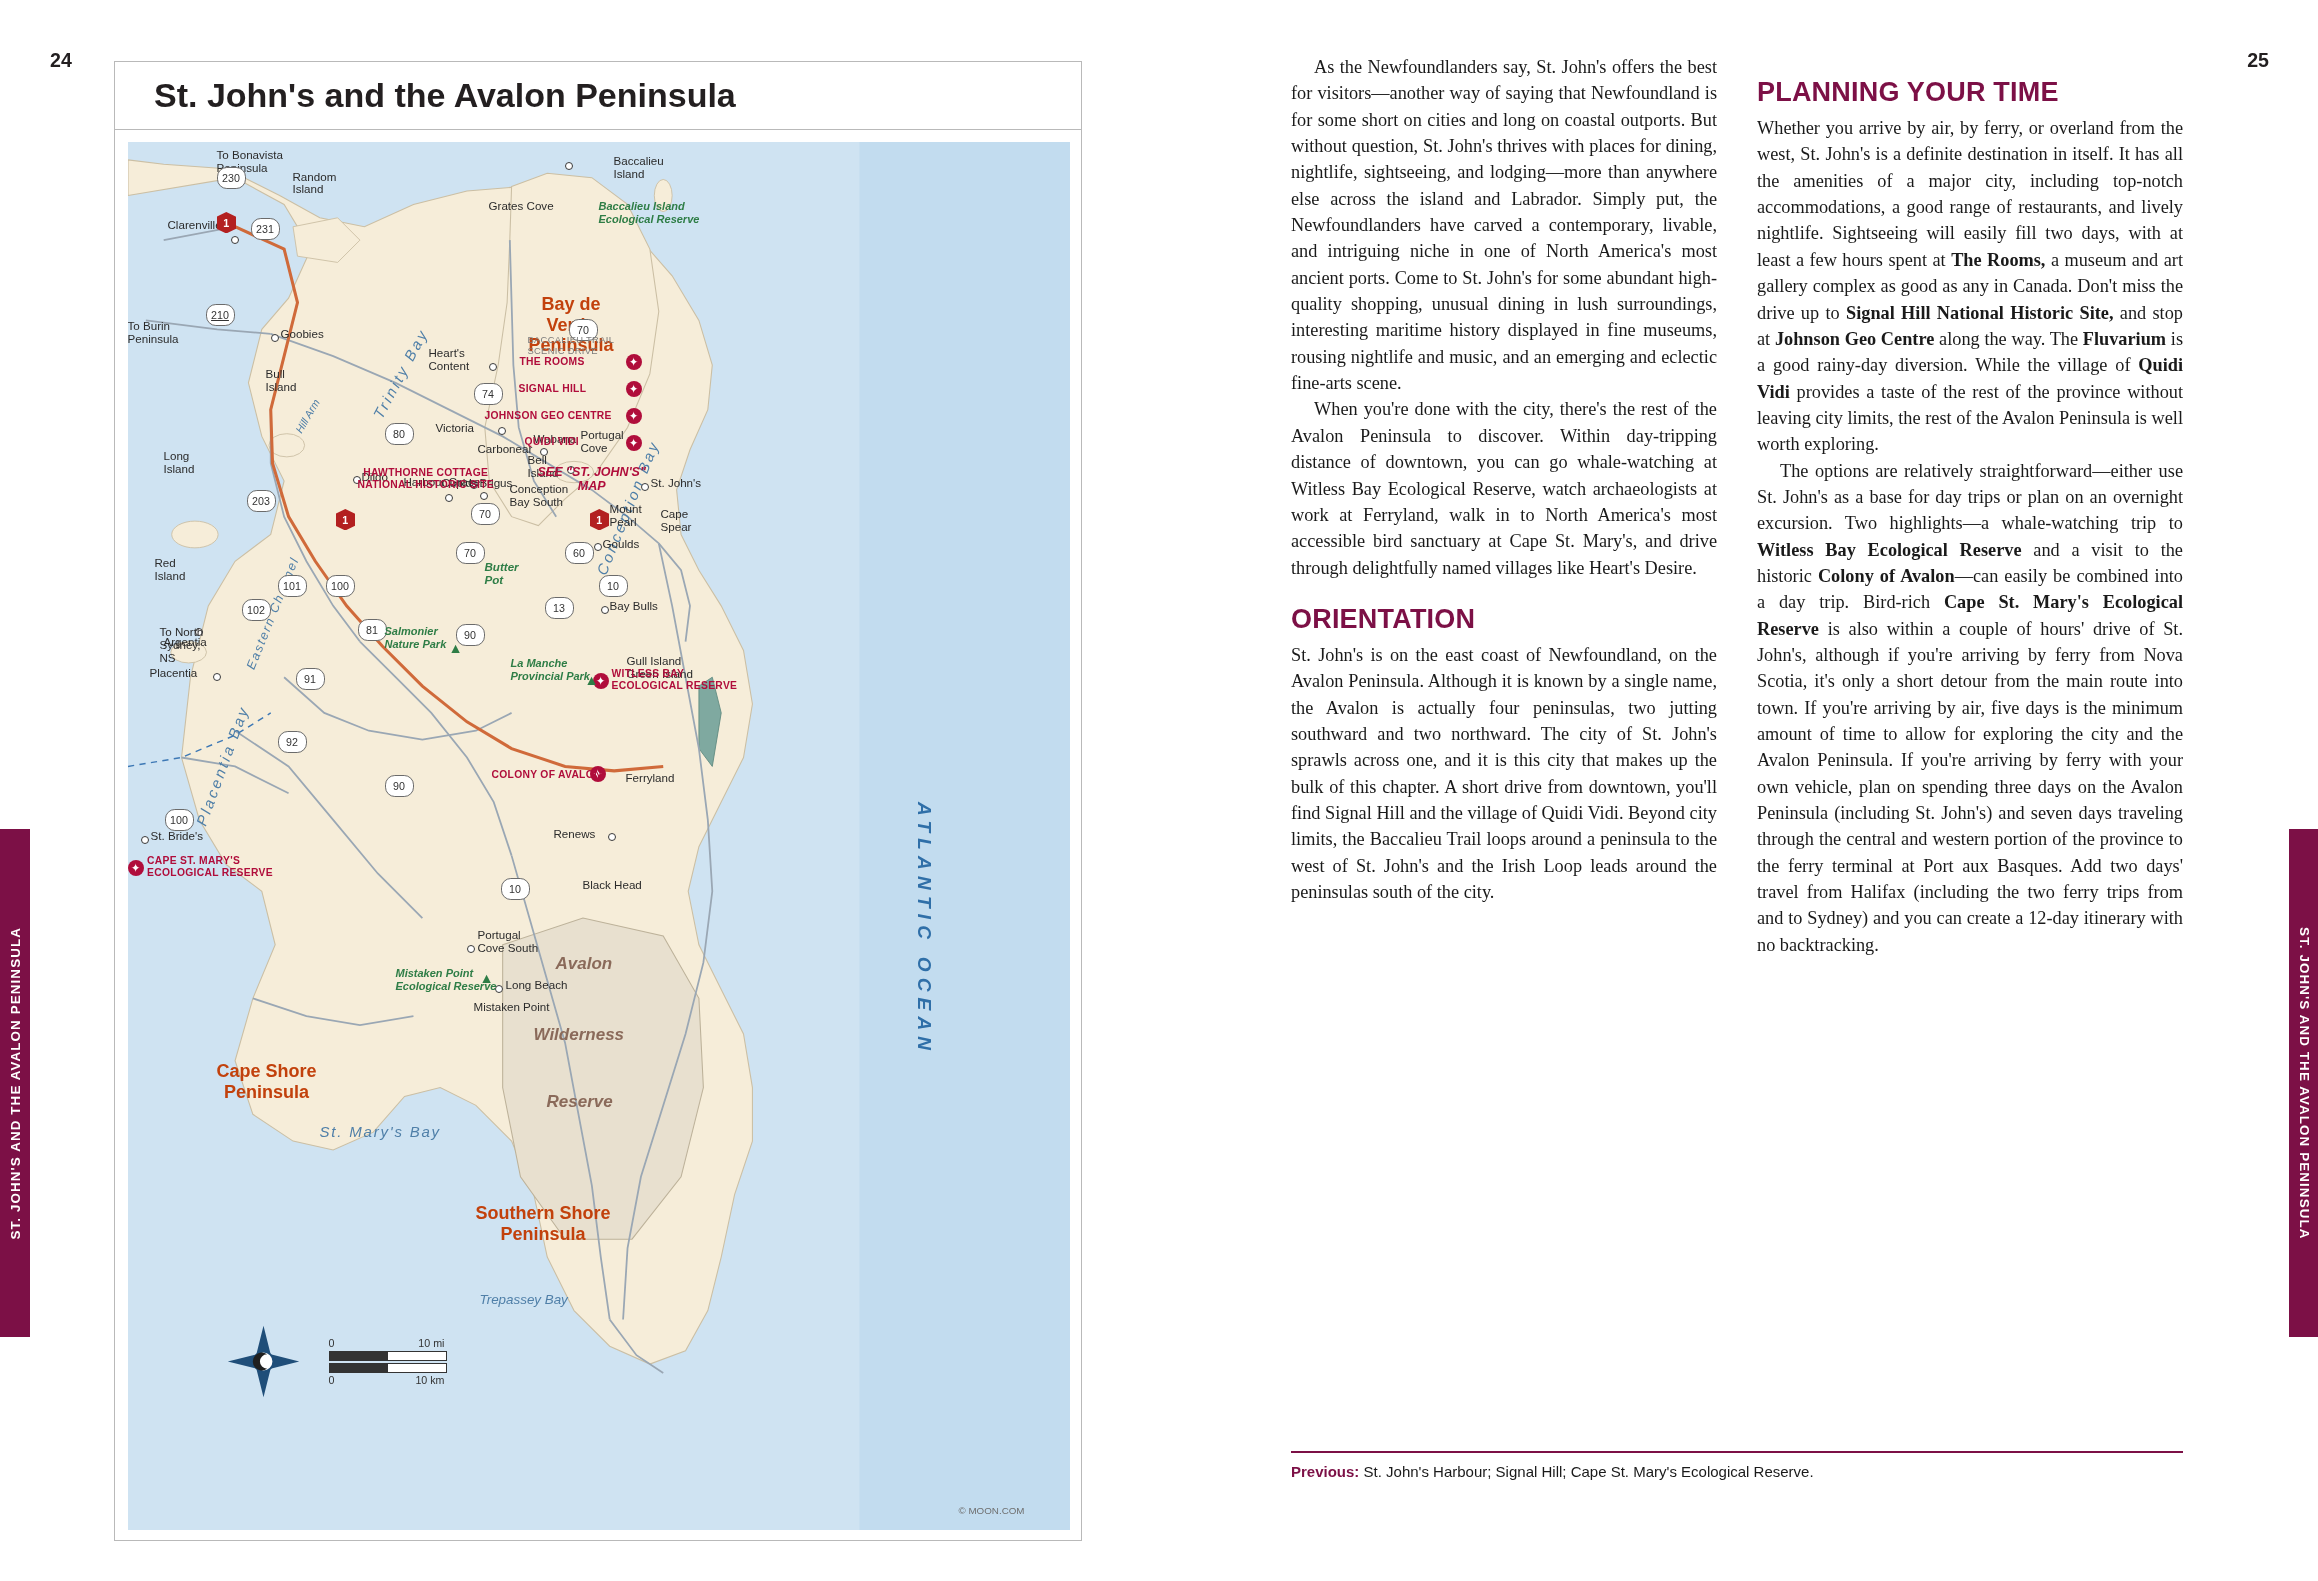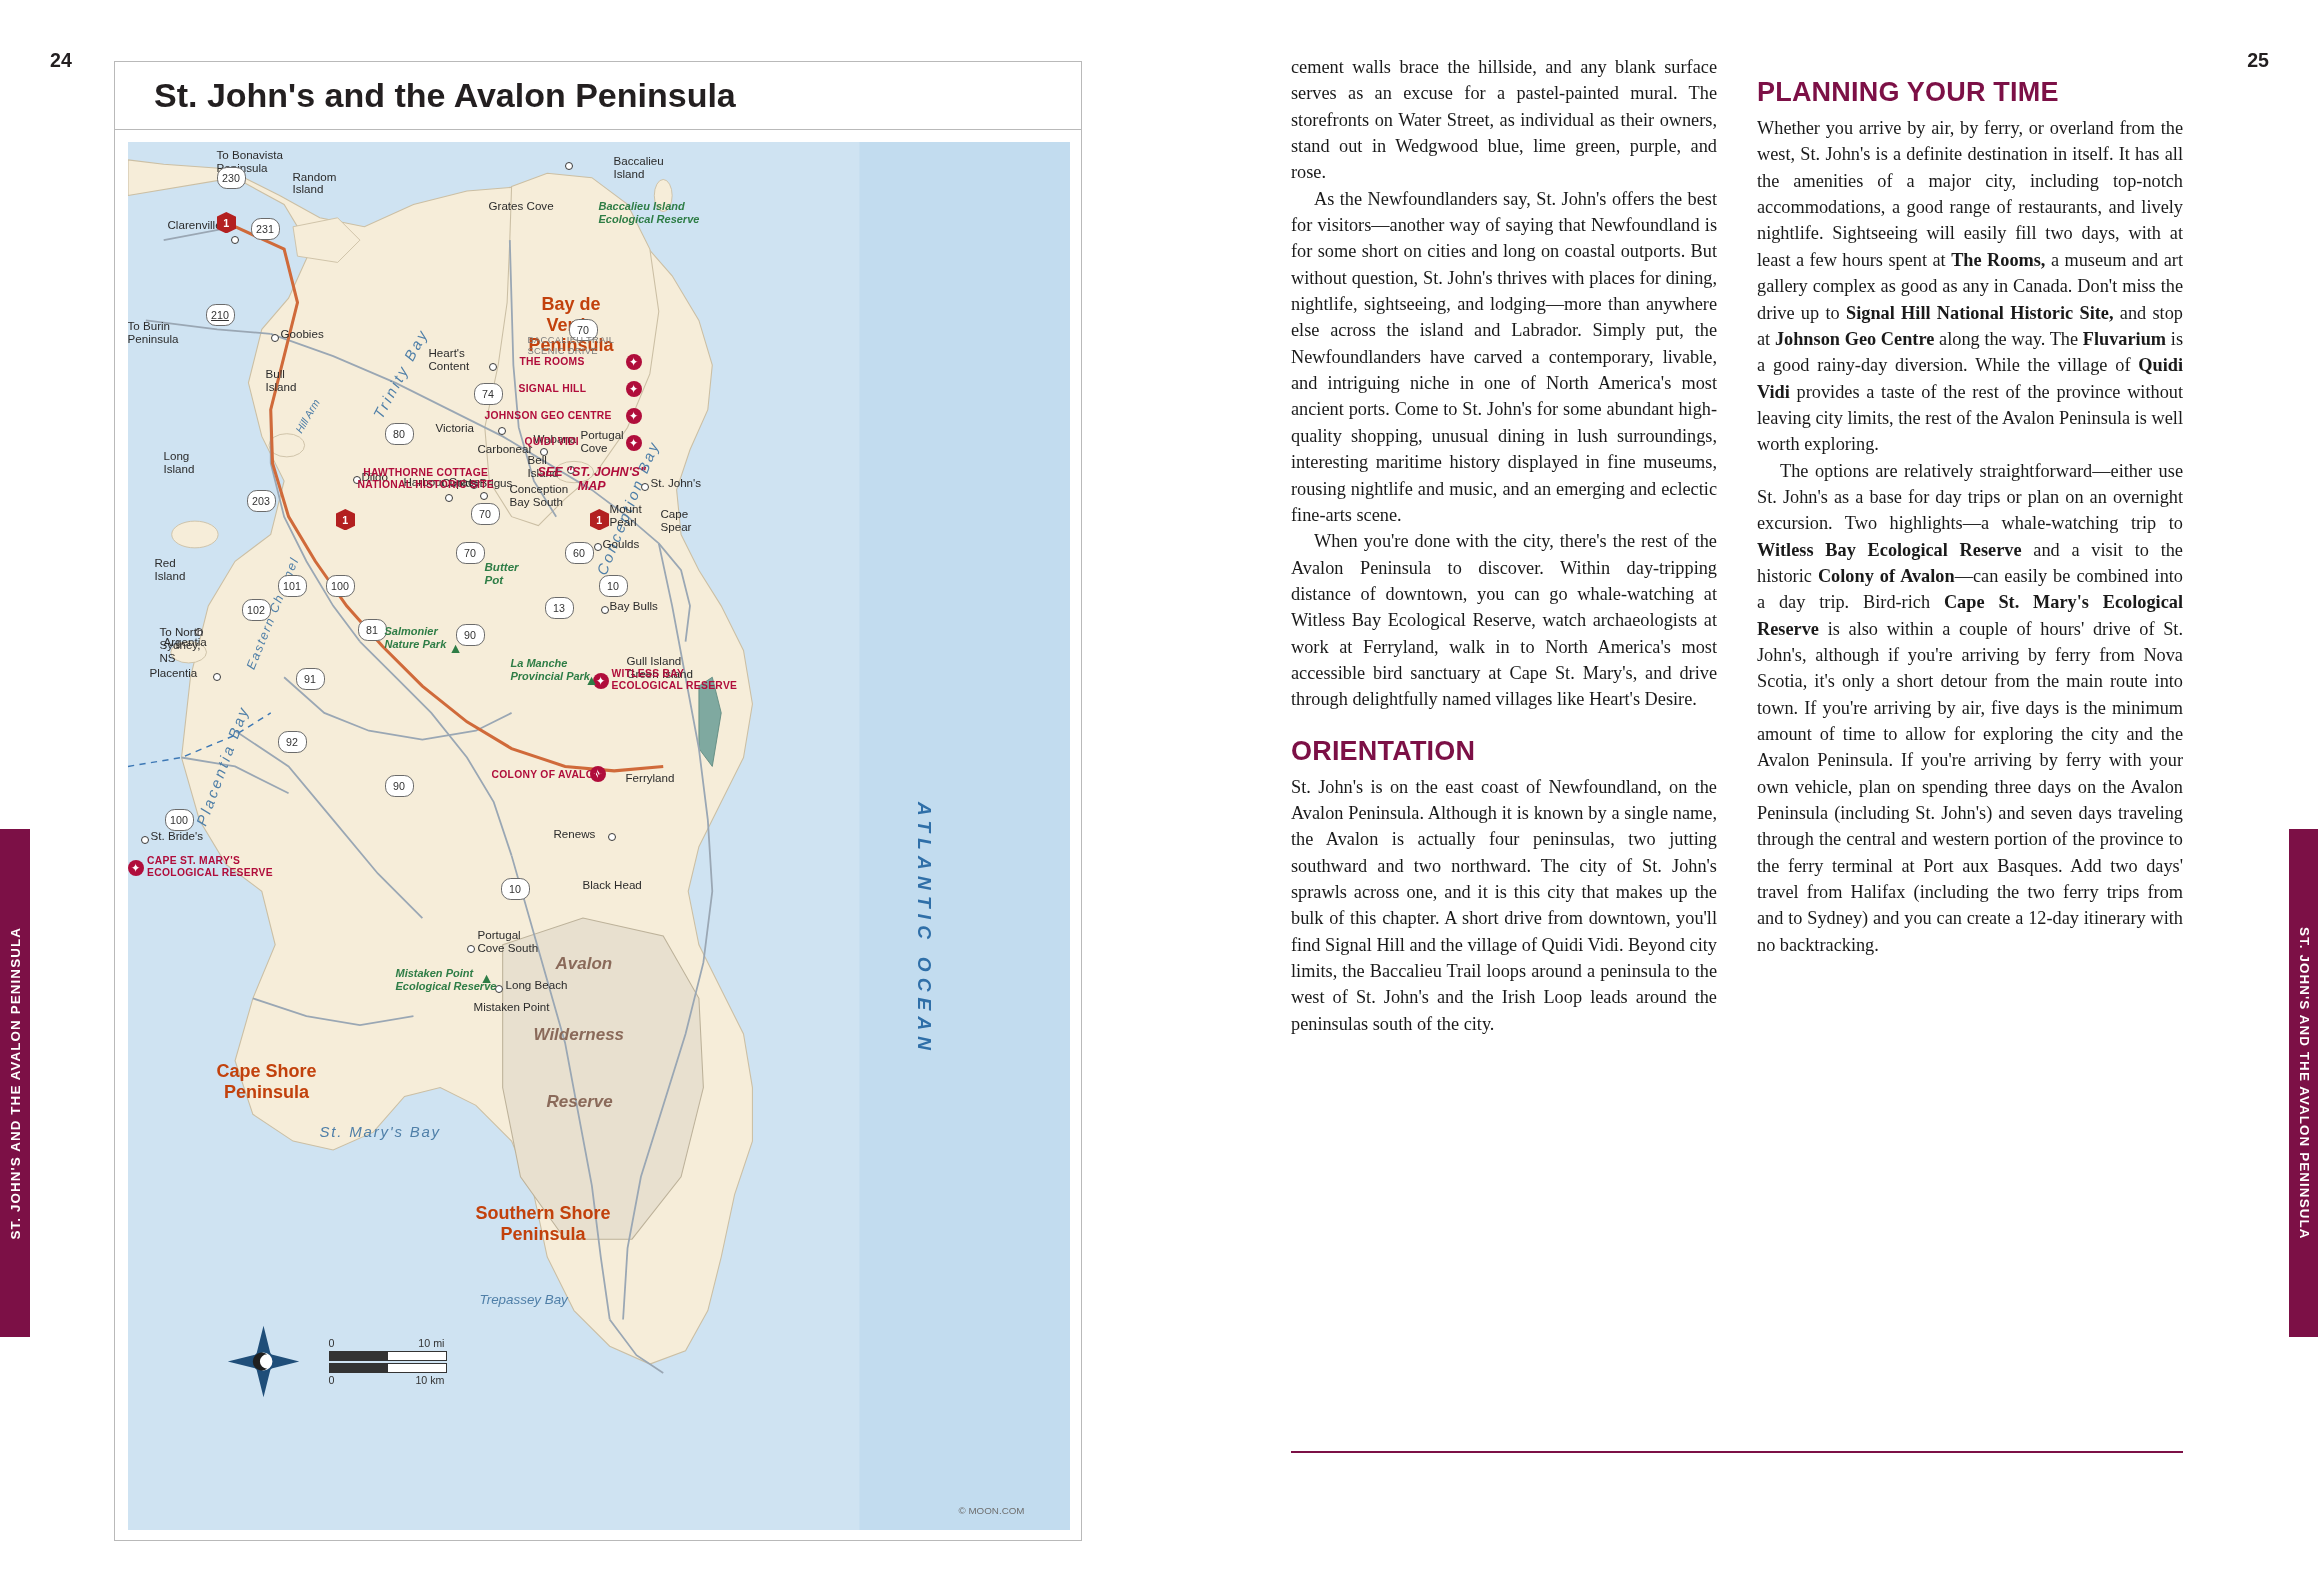--- a/index.html
+++ b/index.html
@@ -458,28 +458,30 @@
       </div>
     </div>
 
     <div class="mlabel credit" style="left:831px;top:1363px;">© MOON.COM</div>
   </div>
 </div>
 
 <div class="text-page">
 
   <div class="col c1">
-    <p>cement walls brace the hillside, and any blank surface serves as an excuse for a pastel-painted mural. The storefronts on Water Street, as individual as their owners, stand out in Wedgwood blue, lime green, purple, and rose.</p>
     <p class="ind">As the Newfoundlanders say, St. John's offers the best for visitors—another way of saying that Newfoundland is for some short on cities and long on coastal outports. But without question, St. John's thrives with places for dining, nightlife, sightseeing, and lodging—more than anywhere else across the island and Labrador. Simply put, the Newfoundlanders have carved a contemporary, livable, and intriguing niche in one of North America's most ancient ports. Come to St. John's for some abundant high-quality shopping, unusual dining in lush surroundings, interesting maritime history displayed in fine museums, rousing nightlife and music, and an emerging and eclectic fine-arts scene.</p>
     <p class="ind">When you're done with the city, there's the rest of the Avalon Peninsula to discover. Within day-tripping distance of downtown, you can go whale-watching at Witless Bay Ecological Reserve, watch archaeologists at work at Ferryland, walk in to North America's most accessible bird sanctuary at Cape St. Mary's, and drive through delightfully named villages like Heart's Desire.</p>
     <h2 class="sect">ORIENTATION</h2>
     <p>St. John's is on the east coast of Newfoundland, on the Avalon Peninsula. Although it is known by a single name, the Avalon is actually four peninsulas, two jutting southward and two northward. The city of St. John's sprawls across one, and it is this city that makes up the bulk of this chapter. A short drive from downtown, you'll find Signal Hill and the village of Quidi Vidi. Beyond city limits, the Baccalieu Trail loops around a peninsula to the west of St. John's and the Irish Loop leads around the peninsulas south of the city.</p>
   </div>
 
   <div class="col c2">
     <h2 class="sect">PLANNING YOUR TIME</h2>
     <p><span>Whether you arrive by air, by ferry, or overland from the west, St. John's is a definite destination in itself. It has all the amenities of a major city, including top-notch accommodations, a good range of restaurants, and lively nightlife. Sightseeing will easily fill two days, with at least a few hours spent at </span><span class="b">The Rooms,</span><span> a museum and art gallery complex as good as any in Canada. Don't miss the drive up to </span><span class="b">Signal Hill National Historic Site,</span><span> and stop at </span><span class="b">Johnson Geo Centre</span><span> along the way. The </span><span class="b">Fluvarium</span><span> is a good rainy-day diversion. While the village of </span><span class="b">Quidi Vidi</span><span> provides a taste of the rest of the province without leaving city limits, the rest of the Avalon Peninsula is well worth exploring.</span></p>
     <p class="ind"><span>The options are relatively straightforward—either use St. John's as a base for day trips or plan on an overnight excursion. Two highlights—a whale-watching trip to </span><span class="b">Witless Bay Ecological Reserve</span><span> and a visit to the historic </span><span class="b">Colony of Avalon</span><span>—can easily be combined into a day trip. Bird-rich </span><span class="b">Cape St. Mary's Ecological Reserve</span><span> is also within a couple of hours' drive of St. John's, although if you're arriving by ferry from Nova Scotia, it's only a short detour from the main route into town. If you're arriving by air, five days is the minimum amount of time to allow for exploring the city and the Avalon Peninsula. If you're arriving by ferry with your own vehicle, plan on spending three days on the Avalon Peninsula (including St. John's) and seven days traveling through the central and western portion of the province to the ferry terminal at Port aux Basques. Add two days' travel from Halifax (including the two ferry trips from and to Sydney) and you can create a 12-day itinerary with no backtracking.</span></p>
   </div>
 
   <div class="prev-rule"></div>
+  <div class="prev">
+    <b>Previous:</b><span> St. John's Harbour; Signal Hill; Cape St. Mary's Ecological Reserve.</span>
+  </div>
 </div>
 
 
 </body></html>

